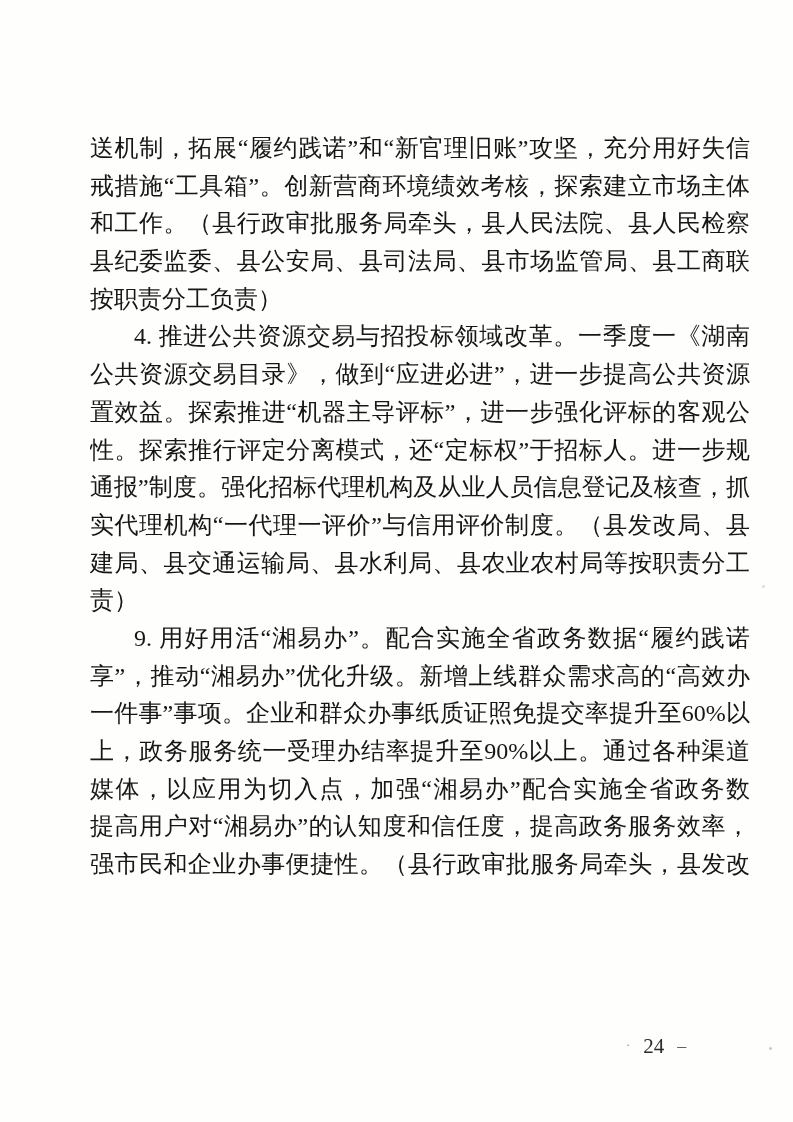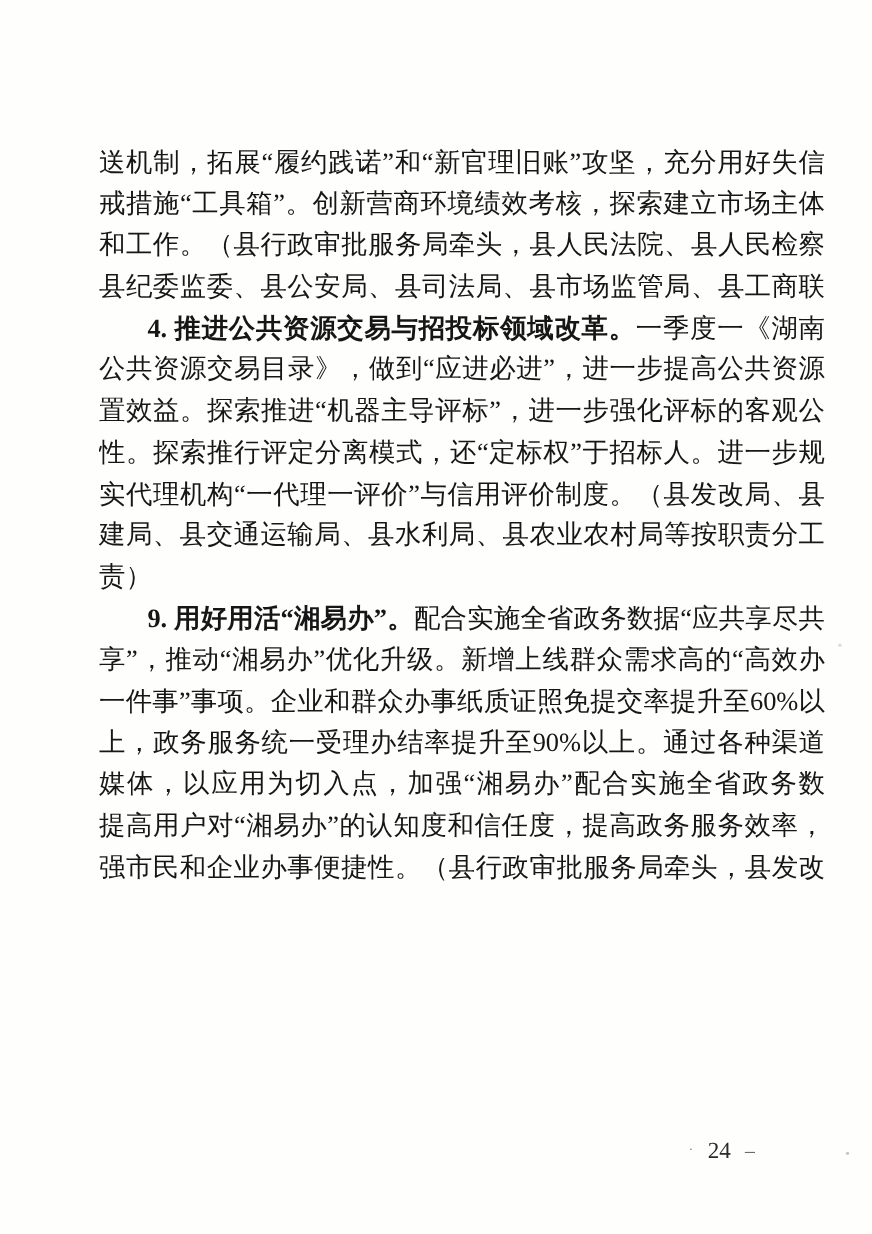--- a/index.html
+++ b/index.html
@@ -36,21 +36,21 @@
     white-space: normal;
     letter-spacing: 0;
   }
   .line.indent {
     padding-left: 44px;
   }
   .line.last {
     text-align-last: left;
   }
   .seg.bold {
-    font-weight: 700;
+    font-weight: 400;
   }
   .footer {
     position: absolute;
     top: 1034px;
     left: 626px;
     display: flex;
     align-items: center;
     gap: 13px;
     font-size: 21px;
     color: #2a2a2a;
@@ -80,32 +80,34 @@
 
 <div class="page">
 
   <div class="content">
 
   <div class="paragraph">
         <div class="line"><span class="seg">送机制，拓展“履约践诺”和“新官理旧账”攻坚，充分用好失信惩</span></div>
         <div class="line"><span class="seg">戒措施“工具箱”。创新营商环境绩效考核，探索建立市场主体营</span></div>
         <div class="line"><span class="seg">和工作。（县行政审批服务局牵头，县人民法院、县人民检察院、</span></div>
         <div class="line"><span class="seg">县纪委监委、县公安局、县司法局、县市场监管局、县工商联等</span></div>
+        <div class="line last"><span class="seg">按职责分工负责）</span></div>
       </div>
       <div class="paragraph">
         <div class="line indent"><span class="seg bold">4. 推进公共资源交易与招投标领域改革。</span><span class="seg">一季度一《湖南省</span></div>
         <div class="line"><span class="seg">公共资源交易目录》，做到“应进必进”，进一步提高公共资源配</span></div>
         <div class="line"><span class="seg">置效益。探索推进“机器主导评标”，进一步强化评标的客观公正</span></div>
         <div class="line"><span class="seg">性。探索推行评定分离模式，还“定标权”于招标人。进一步规范</span></div>
+        <div class="line"><span class="seg">通报”制度。强化招标代理机构及从业人员信息登记及核查，抓</span></div>
         <div class="line"><span class="seg">实代理机构“一代理一评价”与信用评价制度。（县发改局、县住</span></div>
         <div class="line"><span class="seg">建局、县交通运输局、县水利局、县农业农村局等按职责分工负</span></div>
         <div class="line last"><span class="seg">责）</span></div>
       </div>
       <div class="paragraph">
-        <div class="line indent"><span class="seg bold">9. 用好用活“湘易办”。</span><span class="seg">配合实施全省政务数据“应共享尽共</span></div>
+        <div class="line indent"><span class="seg bold">9. 用好用活“湘易办”。</span><span class="seg">配合实施全省政务数据“履约践诺</span></div>
         <div class="line"><span class="seg">享”，推动“湘易办”优化升级。新增上线群众需求高的“高效办成</span></div>
         <div class="line"><span class="seg">一件事”事项。企业和群众办事纸质证照免提交率提升至60%以</span></div>
         <div class="line"><span class="seg">上，政务服务统一受理办结率提升至90%以上。通过各种渠道和</span></div>
         <div class="line"><span class="seg">媒体，以应用为切入点，加强“湘易办”配合实施全省政务数据，</span></div>
         <div class="line"><span class="seg">提高用户对“湘易办”的认知度和信任度，提高政务服务效率，增</span></div>
         <div class="line"><span class="seg">强市民和企业办事便捷性。（县行政审批服务局牵头，县发改局、</span></div>
       </div>
     </div>
 
   <div class="footer">

